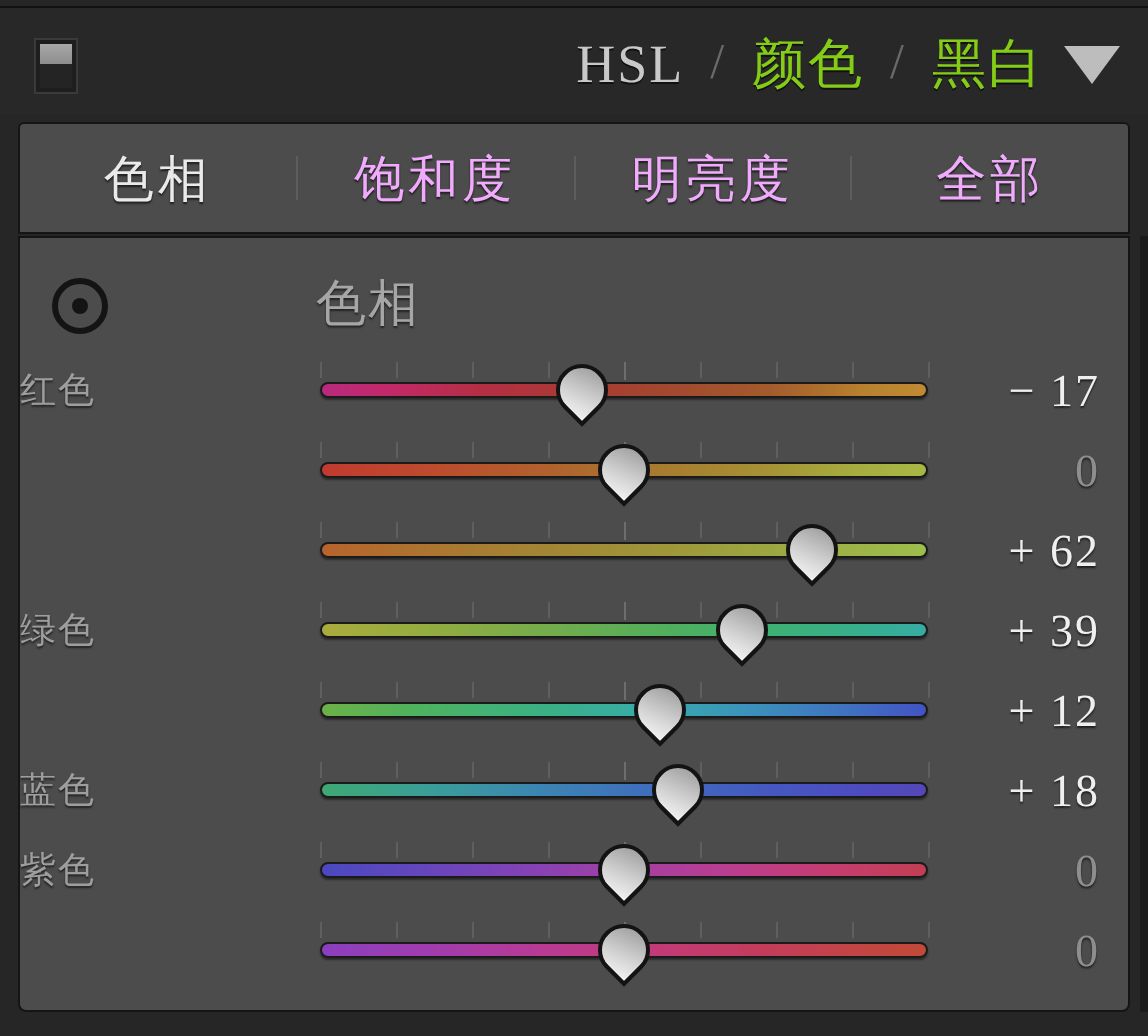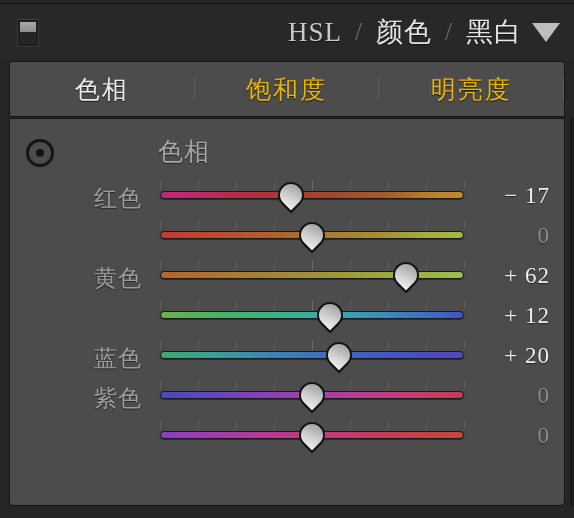--- a/index.html
+++ b/index.html
@@ -62,21 +62,21 @@
     height: 40px;
     display: flex;
     align-items: center;
     gap: 13px;
     font-family: "Liberation Serif", "DejaVu Serif", serif;
     font-size: 27px;
     letter-spacing: 1px;
     white-space: nowrap;
   }
   .header-title .mode {
-    color: #e5e5e5;
+    color: #84cc16;
     text-shadow: 0 1px 0 #111;
   }
   .header-title .mode.active {
     color: #c9c9c9;
   }
   .header-title .sep {
     color: #6a6a6a;
     font-size: 25px;
   }
   .header-disclosure {
@@ -102,21 +102,21 @@
     border-radius: 3px 3px 0 0;
     box-sizing: border-box;
     display: flex;
     align-items: center;
   }
   .tab {
     flex: 1 1 0;
     text-align: center;
     font-family: "Liberation Serif", "DejaVu Serif", serif;
     font-size: 25px;
-    color: #eab308;
+    color: #f0abfc;
     letter-spacing: 2px;
     text-shadow: 0 1px 1px #1c1c1c;
     cursor: default;
   }
   .tab.active {
     color: #eaeaea;
   }
   .tab-divider {
     width: 1px;
     height: 22px;
@@ -185,23 +185,22 @@
   }
   .slider-row {
     position: relative;
     height: 40px;
   }
   .slider-label {
     position: absolute;
     left: 0;
     top: 4px;
     width: 132px;
-    text-align: right;
     font-family: "Liberation Serif", "DejaVu Serif", serif;
-    font-size: 23px;
+    font-size: 18px;
     color: #9e9e9e;
     text-shadow: 0 1px 1px #232323;
     letter-spacing: 1px;
   }
   .slider-track-wrap {
     position: absolute;
     left: 141px;
     top: 0;
     width: 322px;
     height: 40px;
@@ -296,20 +295,21 @@
     <div class="header-disclosure"></div>
   </div>
 
   <div class="tab-strip">
     <div class="tab active">色相</div>
     <div class="tab-divider"></div>
     <div class="tab">饱和度</div>
     <div class="tab-divider"></div>
     <div class="tab">明亮度</div>
     <div class="tab-divider"></div>
+    <div class="tab">全部</div>
   </div>
 
   <div class="body-panel">
 
     <div class="section-head">
       <div class="target-tool"></div>
       <div class="section-title">色相</div>
     </div>
 
     <div class="sliders" id="sliders">
@@ -344,39 +344,57 @@
               <i style="left: 237px;"></i>
               <i style="left: 275px;"></i>
               <i style="left: 313px;"></i>
             </div>
             <div class="slider-track" style="background: linear-gradient(to right, rgb(194, 58, 48) 0%, rgb(188, 75, 45) 18%, rgb(176, 98, 45) 38%, rgb(168, 123, 47) 56%, rgb(166, 146, 53) 74%, rgb(166, 172, 63) 88%, rgb(168, 184, 68) 100%);"></div>
             <div class="slider-handle" style="left: 161px;"></div>
           </div>
           <div class="slider-value zero">0</div>
         </div>
         <div class="slider-row">
-          <div class="slider-label">黄色</div>
           <div class="slider-track-wrap">
             <div class="slider-ticks">
               <i style="left: 9px;"></i>
               <i style="left: 47px;"></i>
               <i style="left: 85px;"></i>
               <i style="left: 123px;"></i>
               <i class="mid" style="left: 161px;"></i>
               <i style="left: 199px;"></i>
               <i style="left: 237px;"></i>
               <i style="left: 275px;"></i>
               <i style="left: 313px;"></i>
             </div>
             <div class="slider-track" style="background: linear-gradient(to right, rgb(183, 100, 44) 0%, rgb(173, 115, 48) 16%, rgb(164, 131, 52) 34%, rgb(159, 148, 57) 54%, rgb(156, 165, 64) 72%, rgb(157, 179, 71) 88%, rgb(157, 190, 77) 100%);"></div>
             <div class="slider-handle" style="left: 255.24px;"></div>
           </div>
           <div class="slider-value">+ 62</div>
         </div>
         <div class="slider-row">
+          <div class="slider-label">绿色</div>
+          <div class="slider-track-wrap">
+            <div class="slider-ticks">
+              <i style="left: 9px;"></i>
+              <i style="left: 47px;"></i>
+              <i style="left: 85px;"></i>
+              <i style="left: 123px;"></i>
+              <i class="mid" style="left: 161px;"></i>
+              <i style="left: 199px;"></i>
+              <i style="left: 237px;"></i>
+              <i style="left: 275px;"></i>
+              <i style="left: 313px;"></i>
+            </div>
+            <div class="slider-track" style="background: linear-gradient(to right, rgb(169, 172, 60) 0%, rgb(147, 172, 64) 18%, rgb(114, 172, 76) 38%, rgb(79, 175, 94) 58%, rgb(60, 176, 118) 76%, rgb(54, 174, 146) 92%, rgb(55, 171, 163) 100%);"></div>
+            <div class="slider-handle" style="left: 220.28px;"></div>
+          </div>
+          <div class="slider-value">+ 39</div>
+        </div>
+        <div class="slider-row">
           <div class="slider-track-wrap">
             <div class="slider-ticks">
               <i style="left: 9px;"></i>
               <i style="left: 47px;"></i>
               <i style="left: 85px;"></i>
               <i style="left: 123px;"></i>
               <i class="mid" style="left: 161px;"></i>
               <i style="left: 199px;"></i>
               <i style="left: 237px;"></i>
               <i style="left: 275px;"></i>
@@ -397,21 +415,21 @@
               <i style="left: 123px;"></i>
               <i class="mid" style="left: 161px;"></i>
               <i style="left: 199px;"></i>
               <i style="left: 237px;"></i>
               <i style="left: 275px;"></i>
               <i style="left: 313px;"></i>
             </div>
             <div class="slider-track" style="background: linear-gradient(to right, rgb(63, 168, 115) 0%, rgb(58, 158, 152) 18%, rgb(60, 133, 179) 36%, rgb(63, 108, 189) 56%, rgb(69, 88, 193) 74%, rgb(77, 75, 191) 90%, rgb(86, 71, 184) 100%);"></div>
             <div class="slider-handle" style="left: 188.36px;"></div>
           </div>
-          <div class="slider-value">+ 20</div>
+          <div class="slider-value">+ 18</div>
         </div>
         <div class="slider-row">
           <div class="slider-label">紫色</div>
           <div class="slider-track-wrap">
             <div class="slider-ticks">
               <i style="left: 9px;"></i>
               <i style="left: 47px;"></i>
               <i style="left: 85px;"></i>
               <i style="left: 123px;"></i>
               <i class="mid" style="left: 161px;"></i>

